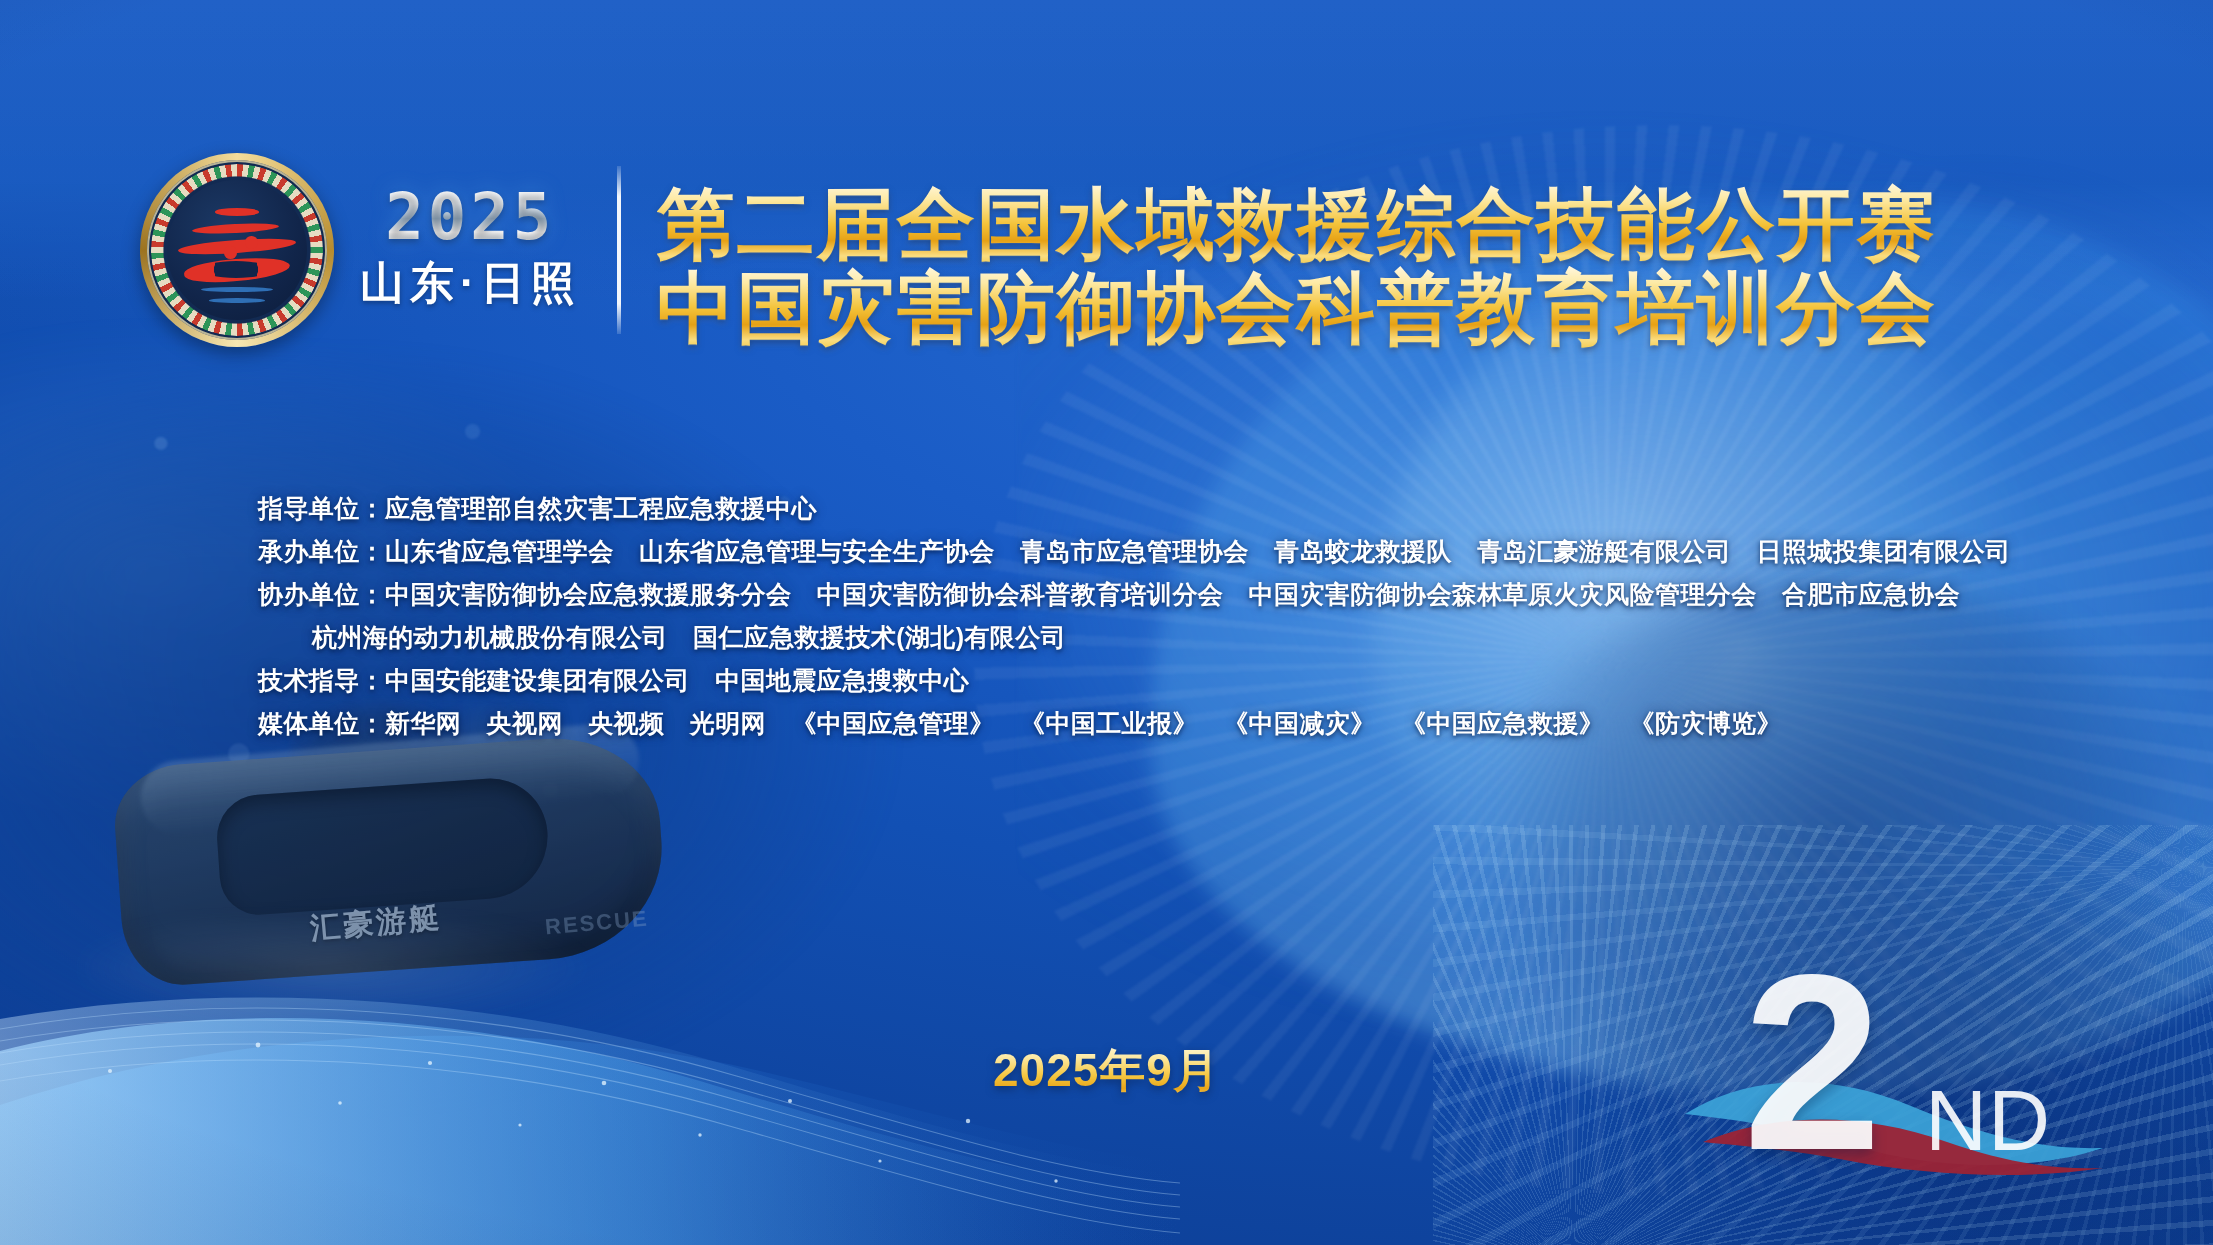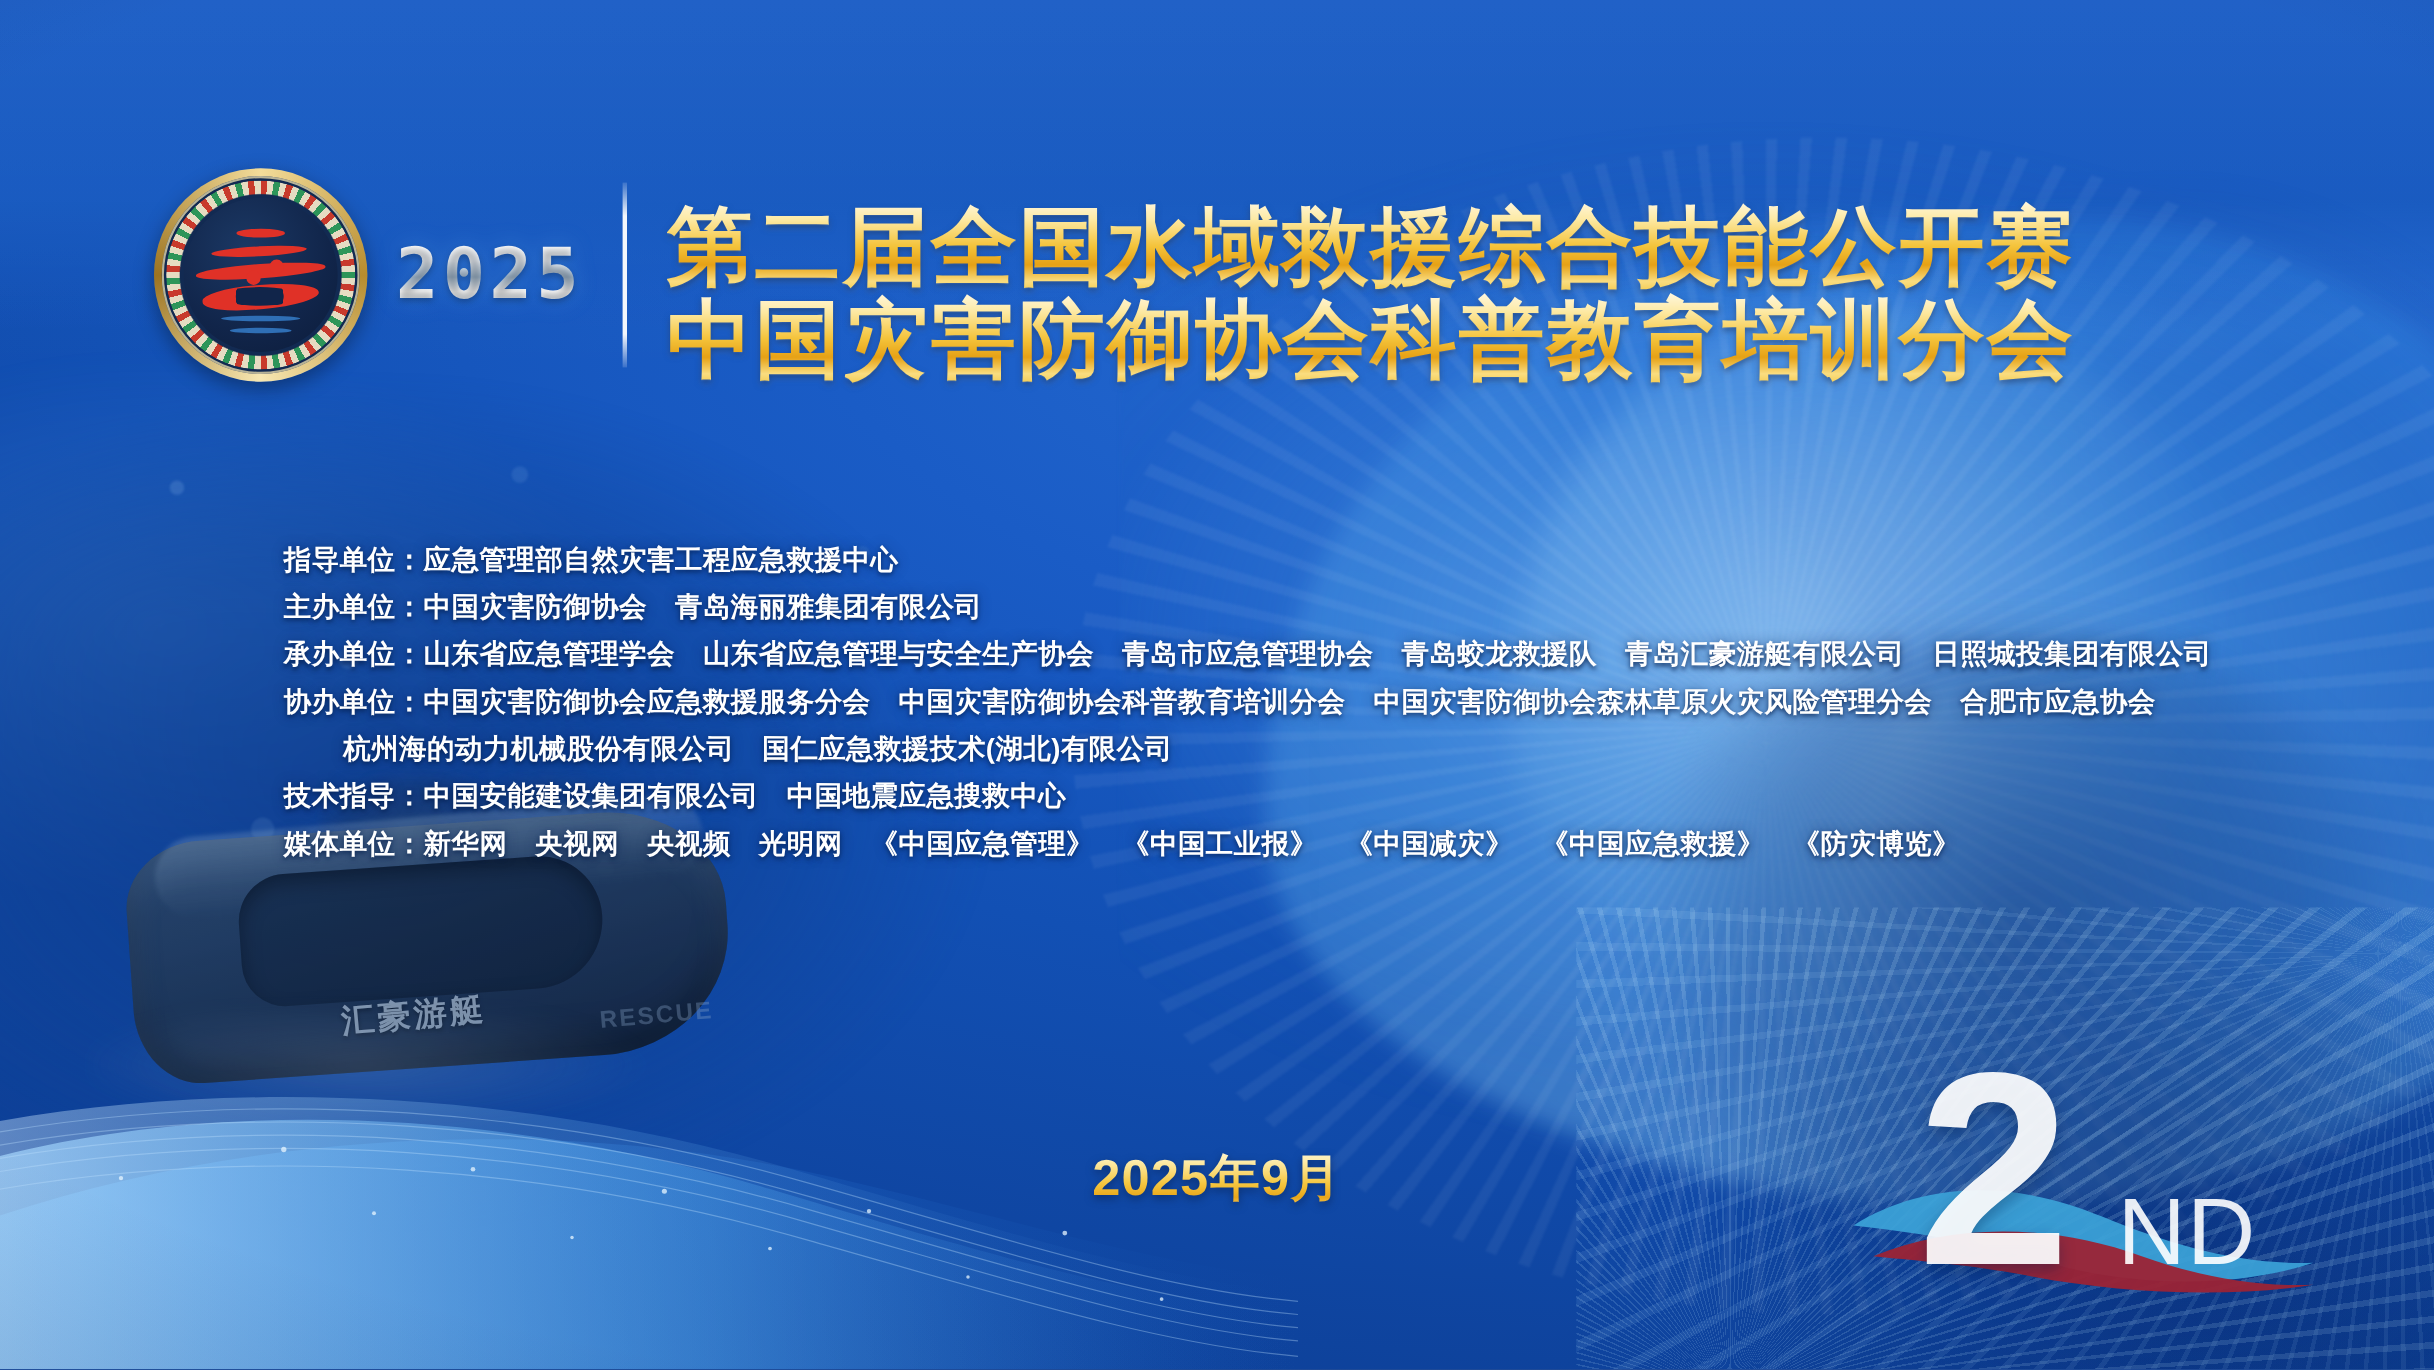--- a/index.html
+++ b/index.html
@@ -467,38 +467,35 @@
         <span class="mk-cut"></span>
         <span class="mk-dot mk-d1"></span>
         <span class="mk-dot mk-d2"></span>
         <span class="blue-line bl1"></span>
         <span class="blue-line bl2"></span>
       </div>
     </div>
 
     <div class="year-block">
       <div class="year-2025">2025</div>
+      <div class="year-city">山东·日照</div>
     </div>
 
     <div class="divider-bar"></div>
 
     <div class="titles">
       <div class="title-line">第二届全国水域救援综合技能公开赛</div>
       <div class="title-line">中国灾害防御协会科普教育培训分会</div>
     </div>
   </div>
 
   <div class="orgs">
     <div class="org-row">
       <span class="org-label">指导单位：</span>
       <span class="org-value">应急管理部自然灾害工程应急救援中心</span>
-    </div>
-    <div class="org-row">
-      <span class="org-label">主办单位：</span>
-      <span class="org-value">中国灾害防御协会　青岛海丽雅集团有限公司</span>
     </div>
     <div class="org-row">
       <span class="org-label">承办单位：</span>
       <span class="org-value">山东省应急管理学会　山东省应急管理与安全生产协会　青岛市应急管理协会　青岛蛟龙救援队　青岛汇豪游艇有限公司　日照城投集团有限公司</span>
     </div>
     <div class="org-row">
       <span class="org-label">协办单位：</span>
       <span class="org-value">中国灾害防御协会应急救援服务分会　中国灾害防御协会科普教育培训分会　中国灾害防御协会森林草原火灾风险管理分会　合肥市应急协会</span>
     </div>
     <div class="org-row indented">

